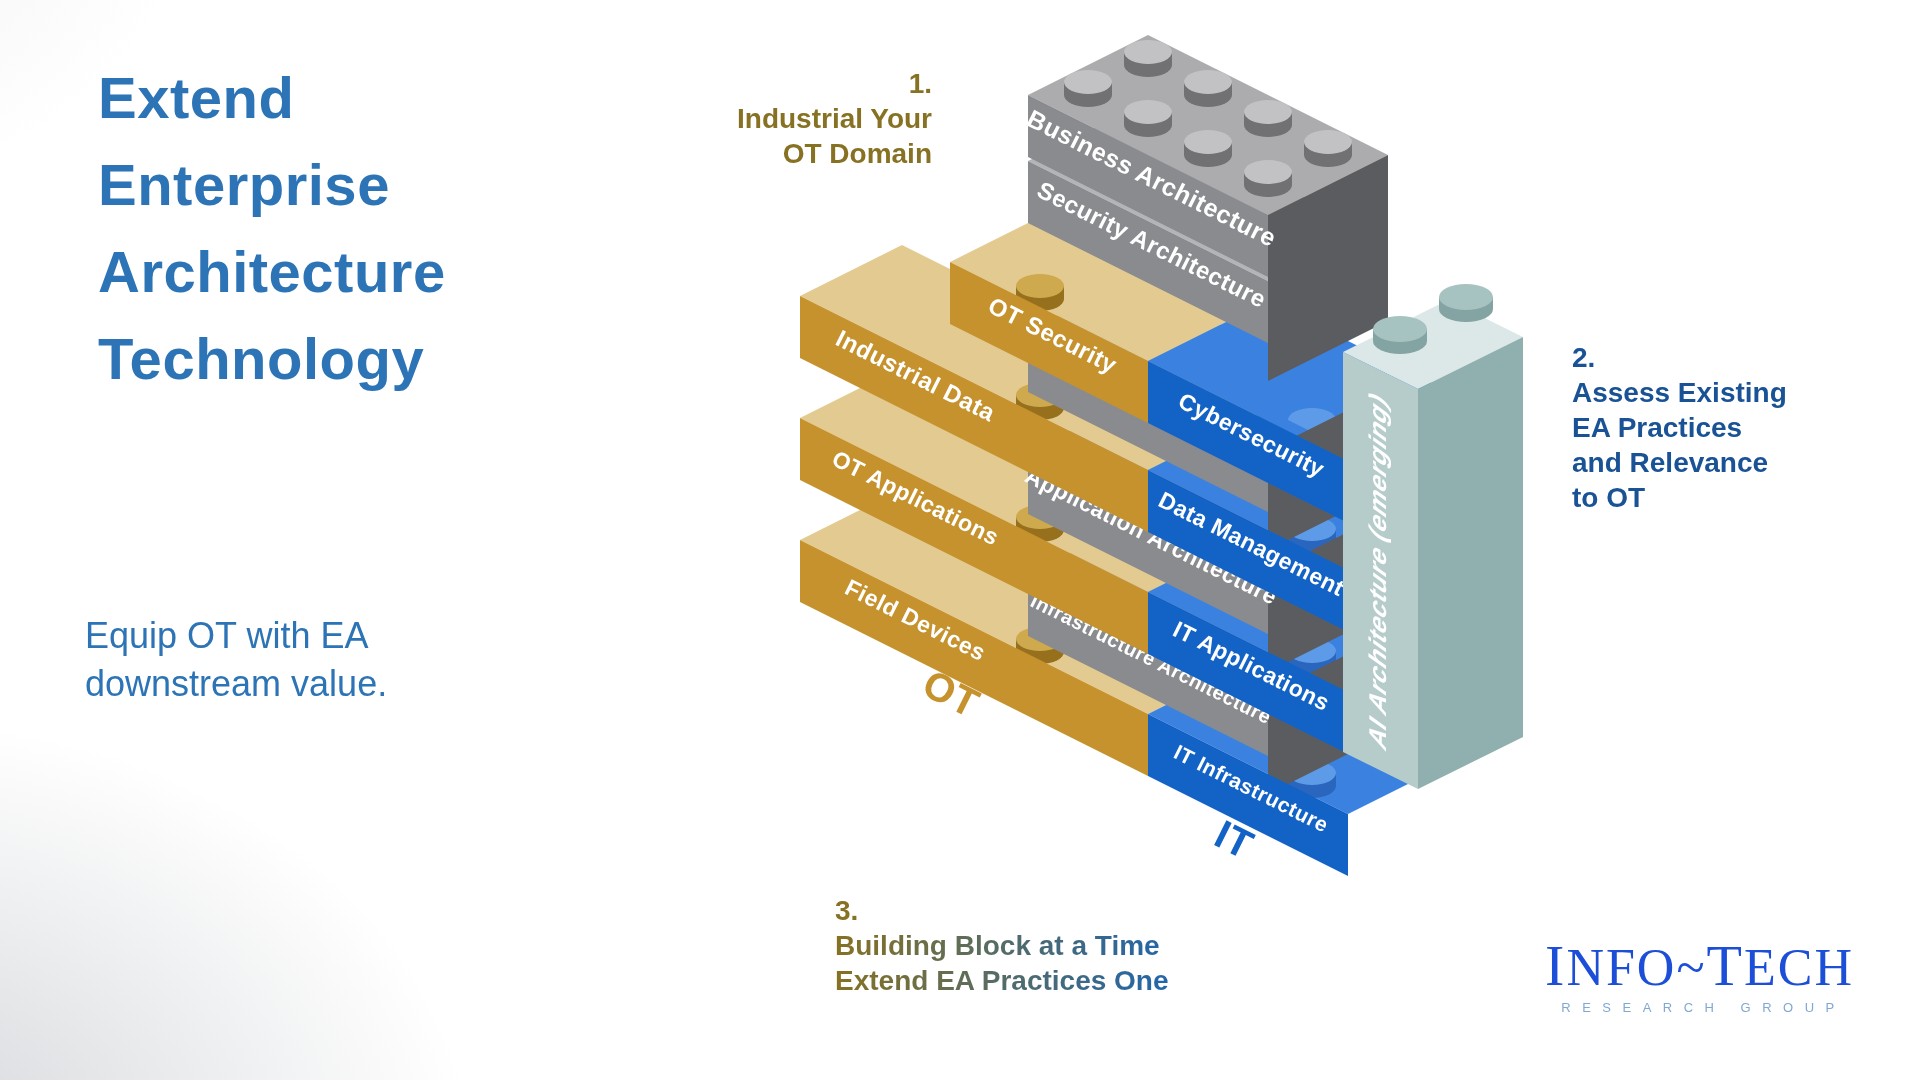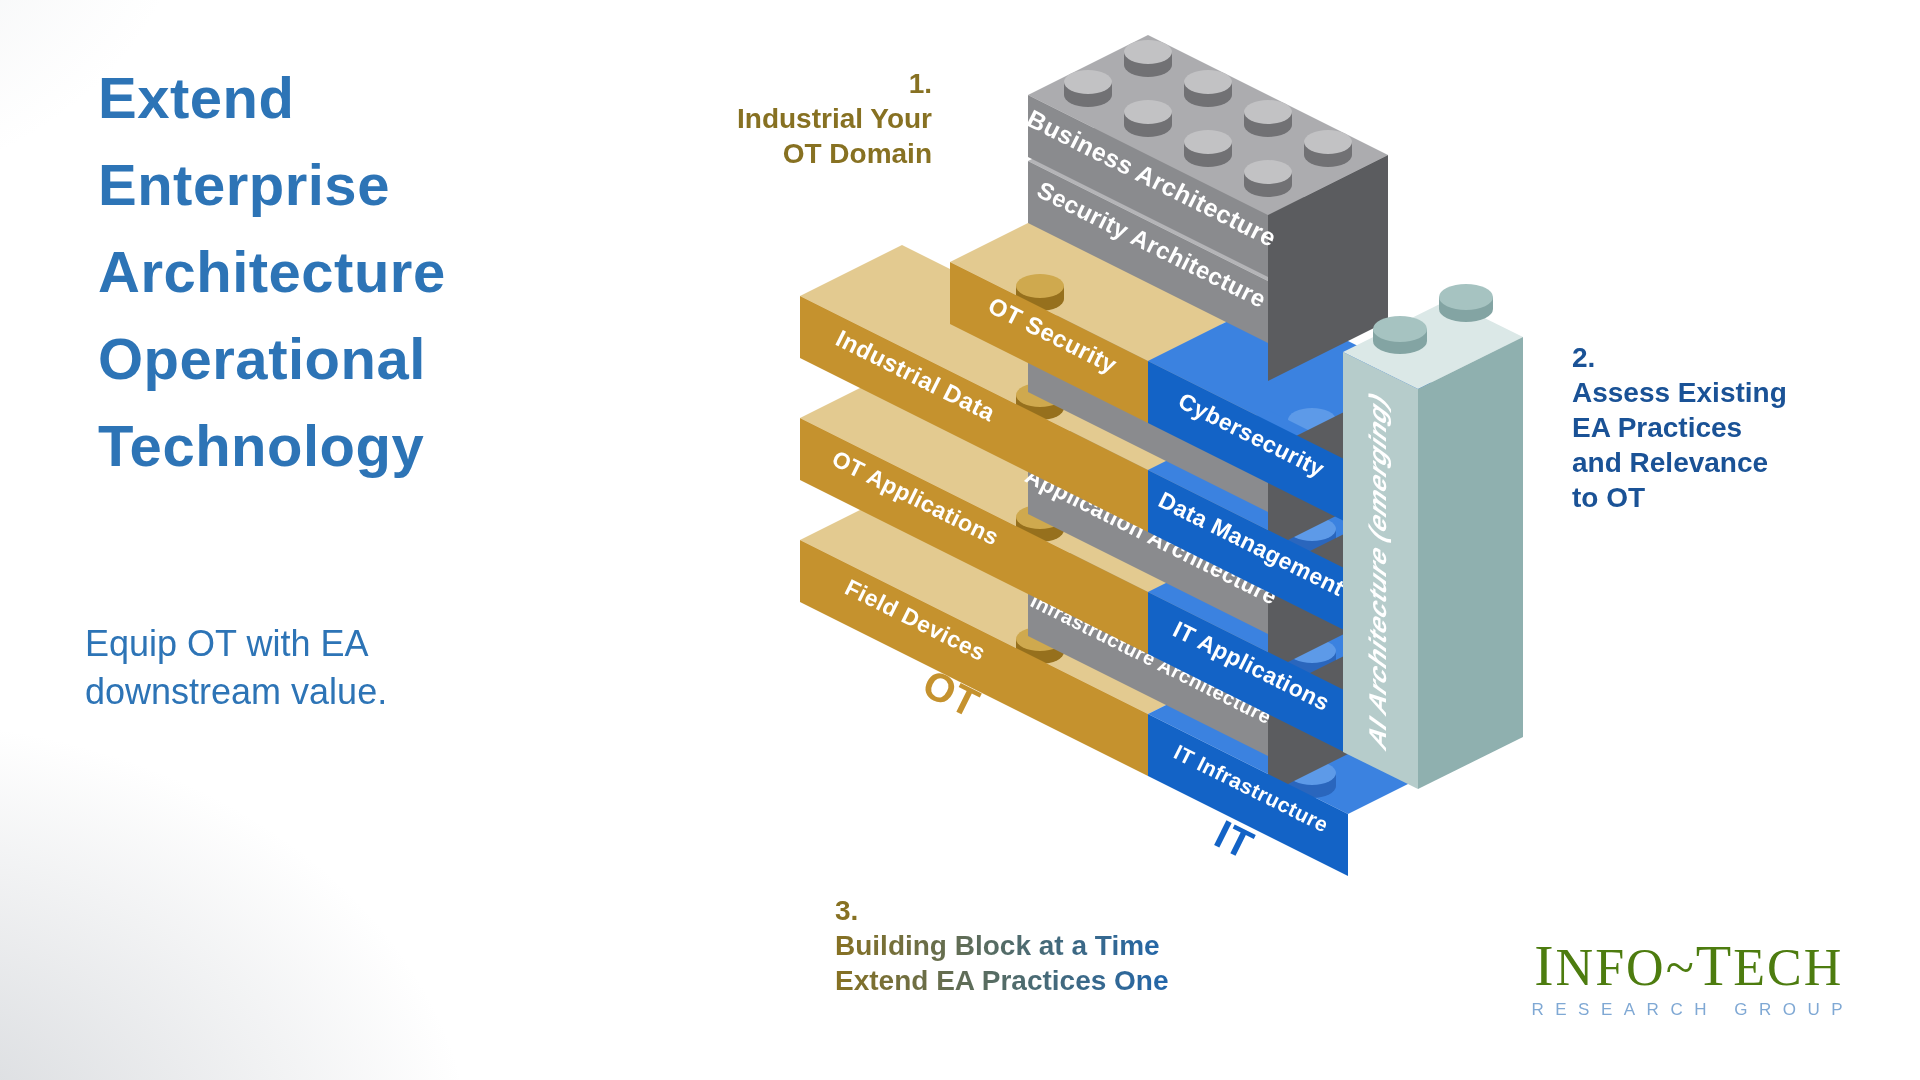--- a/index.html
+++ b/index.html
@@ -14,37 +14,36 @@
   .subtitle{position:absolute;left:85px;top:612px;font-size:36px;line-height:48px;font-weight:400;}
   .ann{position:absolute;font-size:28px;line-height:35px;font-weight:700;}
   .ann1{top:66px;right:988px;text-align:right;}
   .ann2{left:1572px;top:340px;text-align:left;}
   .ann3{left:835px;top:893px;text-align:left;}
   .gradient-text{background:linear-gradient(90deg,var(--g1),var(--g2));-webkit-background-clip:text;background-clip:text;color:transparent;}
   #tower-svg{position:absolute;left:0;top:0;}
   .logo{position:absolute;right:66px;top:940px;text-align:center;}
   .logo-name{font-family:"Liberation Serif", serif;font-size:52px;letter-spacing:2px;line-height:52px;}
   .logo-name .big{font-size:58px;}
-  .logo-tag{font-size:17px;letter-spacing:11.5px;margin-top:6px;padding-left:8px;}
+  .logo-tag{font-size:13px;letter-spacing:11.5px;margin-top:6px;padding-left:8px;}
 </style>
 </head>
 <body>
 
 <div class="canvas">
   <div class="bg"></div>
 
   <div class="title" style="color: rgb(45, 116, 182);">
     <div>Extend</div>
     <div>Enterprise</div>
     <div>Architecture</div>
-    <div>Operational</div>
     <div>Technology</div>
   </div>
 
-  <div class="subtitle" style="color: rgb(45, 116, 182); margin-top: 8px;">
+  <div class="subtitle" style="color: rgb(45, 116, 182);">
     <div>Equip OT with EA</div>
     <div>downstream value.</div>
   </div>
 
   <div class="ann ann1" style="color: rgb(135, 113, 34);">
     <div>1.</div>
     <div>Industrial Your</div>
     <div>OT Domain</div>
   </div>
 
@@ -145,18 +144,18 @@
       <polygon points="1343,352 1418,389 1418,789 1343,752" fill="#b6cccb"></polygon>
       <polygon points="1418,389 1523,337 1523,737 1418,789" fill="#8fb0af"></polygon>
       <path d="M1373,329 L1373,341 A27,13 0 0 0 1427,341 L1427,329 Z" fill="#83a4a3"></path>
       <ellipse cx="1400" cy="329" rx="27" ry="13" fill="#a6c3c1"></ellipse>
       <path d="M1439,297 L1439,309 A27,13 0 0 0 1493,309 L1493,297 Z" fill="#83a4a3"></path>
       <ellipse cx="1466" cy="297" rx="27" ry="13" fill="#a6c3c1"></ellipse>
       <text x="0" y="0" fill="#ffffff" font-size="27" font-weight="700" font-family="&quot;Liberation Sans&quot;, sans-serif" text-anchor="middle" letter-spacing="0.5" transform="matrix(0,-1,0.894,0.447,1386,575)" font-style="italic">AI Architecture (emerging)</text>
     </svg>
 
   <div class="logo">
-    <div class="logo-name" style="color: #4d7c0f;">
+    <div class="logo-name" style="color: #1d4ed8;">
       <span class="big">I</span><span>NFO</span><span>~</span><span class="big">T</span><span>ECH</span>
     </div>
     <div class="logo-tag" style="color: rgb(127, 168, 212);">RESEARCH GROUP</div>
   </div>
 </div>
 
 </body></html>

